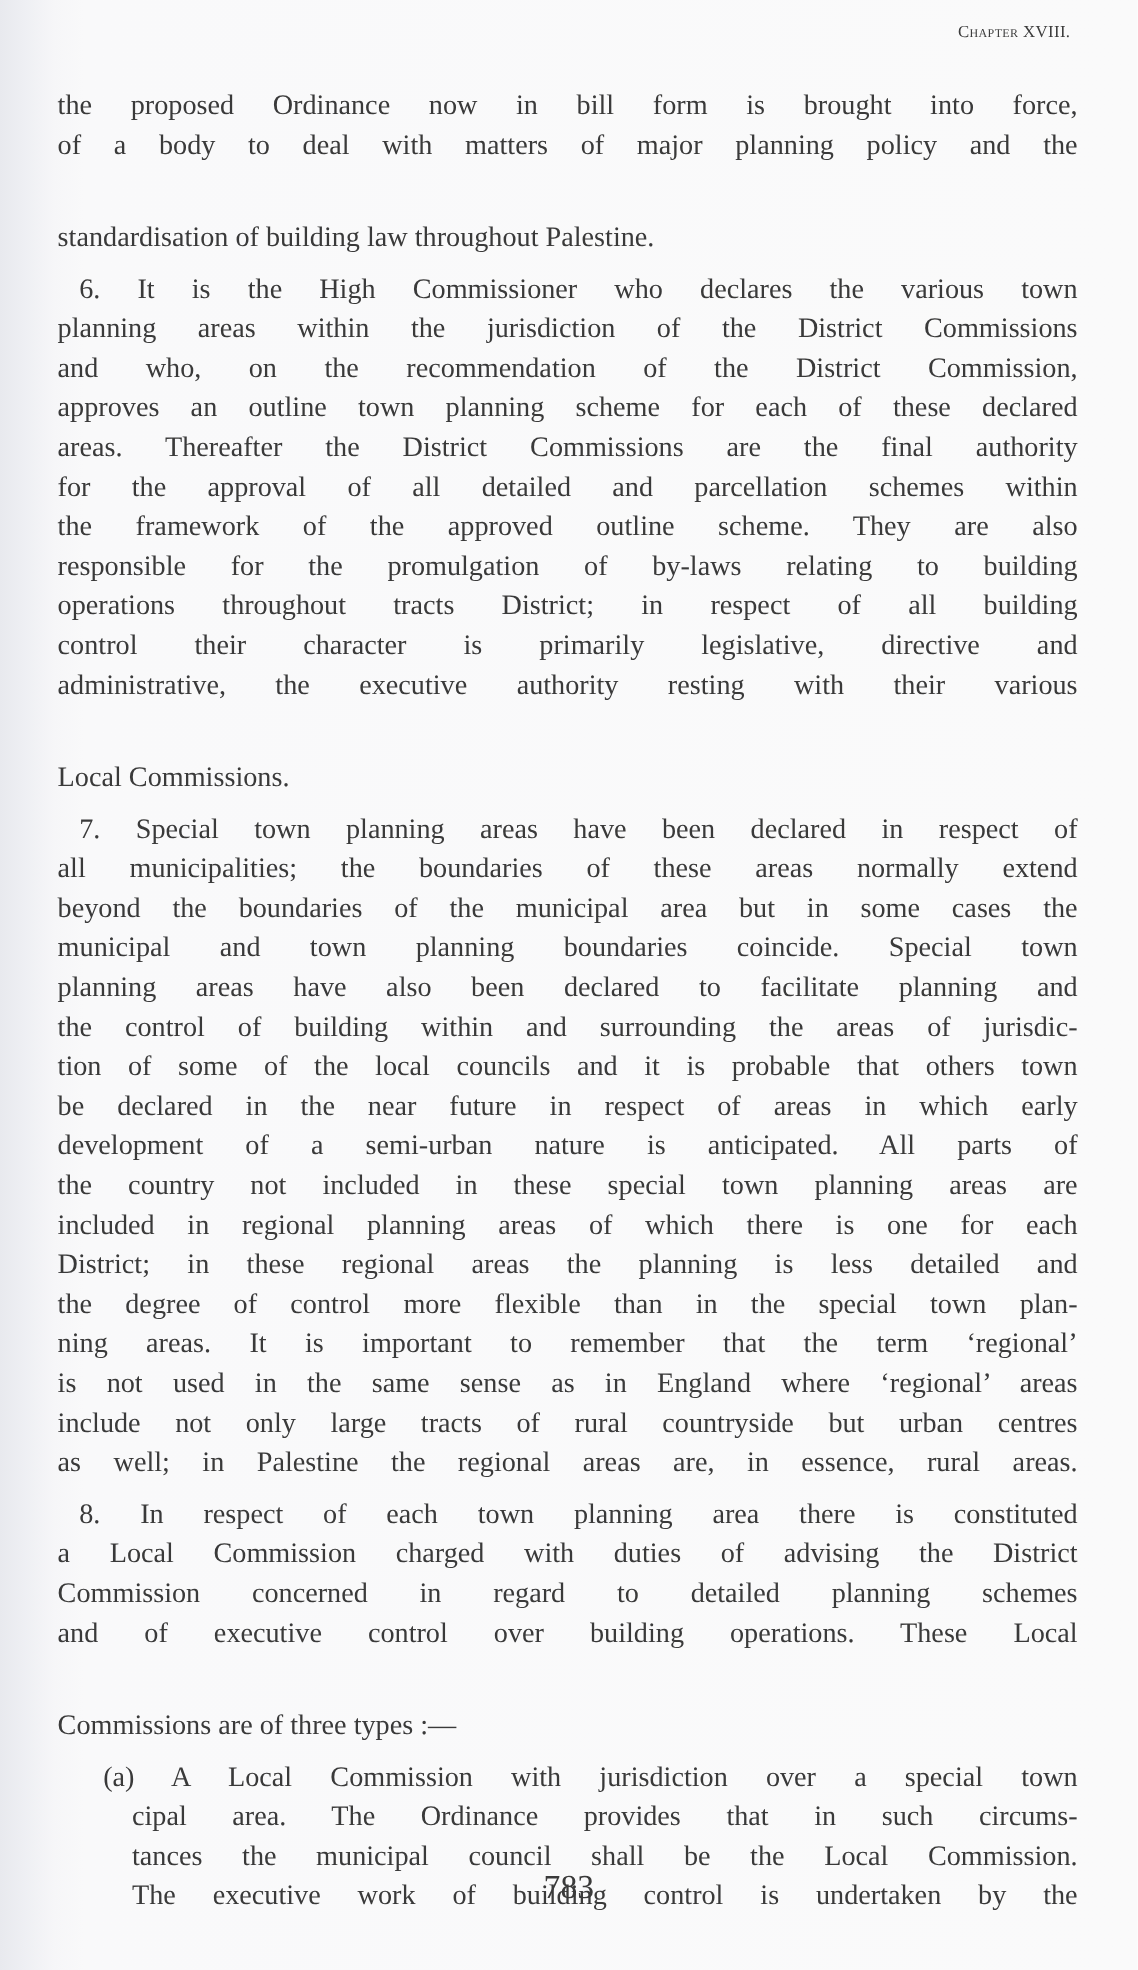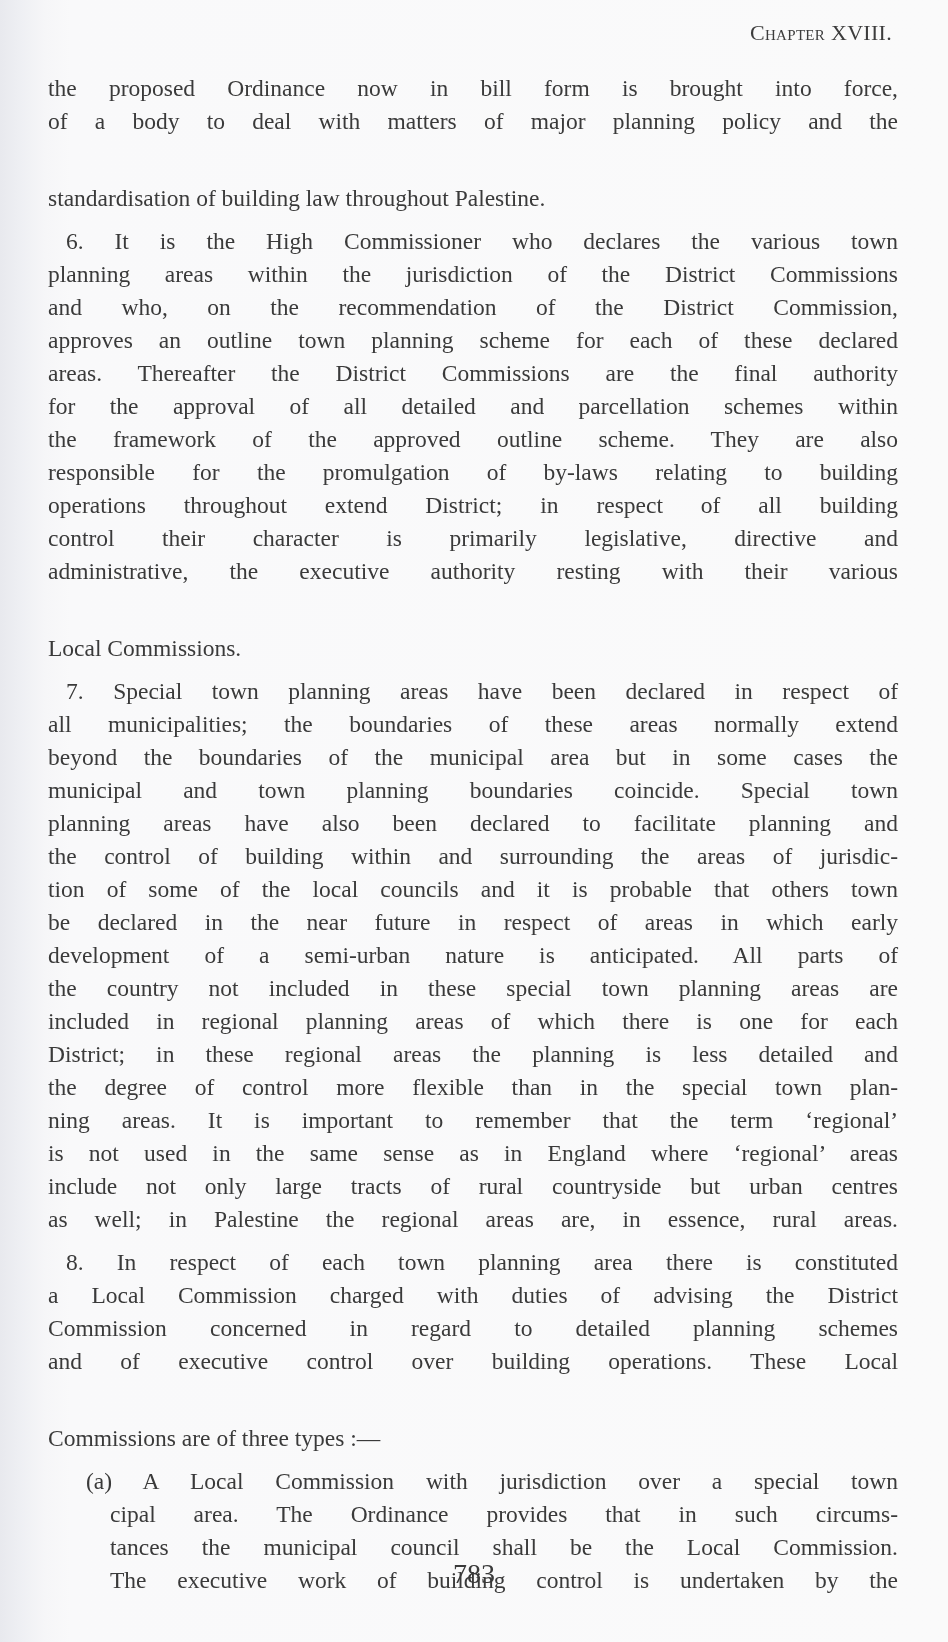--- a/index.html
+++ b/index.html
@@ -6,21 +6,21 @@
     body {
       width: 948px; height: 1642px; overflow: hidden;
       background: linear-gradient(to right, #e8e9ee 0px, #eeeff3 20px, #f6f6f8 45px, #f9f9fa 70px, #fafafa 100%);
       font-family: "DejaVu Serif", "Liberation Serif", serif;
       color: #3a3a3a;
       position: relative;
     }
     .page { position: absolute; left: 0; top: 0; width: 948px; height: 1642px; }
     .header {
       position: absolute; top: 20px; right: 56px;
-      font-size: 22px; letter-spacing: 0.3px; color: #3c3c3c;
+      font-size: 14px; letter-spacing: 0.3px; color: #3c3c3c;
       font-family: "Liberation Serif", serif;
     }
     .header .sc { font-variant: small-caps; }
     .body-text {
       position: absolute; left: 48px; top: 72px; width: 850px;
       font-family: "Liberation Serif", serif;
       font-size: 23.5px;
       line-height: 33px;
     }
     .line {
@@ -56,21 +56,21 @@
 
     <div>
       <span class="line" style="padding-left:18px">6. It is the High Commissioner who declares the various town</span>
       <span class="line">planning areas within the jurisdiction of the District Commissions</span>
       <span class="line">and who, on the recommendation of the District Commission,</span>
       <span class="line">approves an outline town planning scheme for each of these declared</span>
       <span class="line">areas.  Thereafter the District Commissions are the final authority</span>
       <span class="line">for the approval of all detailed and parcellation schemes within</span>
       <span class="line">the framework of the approved outline scheme.  They are also</span>
       <span class="line">responsible for the promulgation of by-laws relating to building</span>
-      <span class="line">operations throughout extend District;  in respect of all building</span>
+      <span class="line">operations throughout tracts District;  in respect of all building</span>
       <span class="line">control their character is primarily legislative, directive and</span>
       <span class="line">administrative, the executive authority resting with their various</span>
       <span class="line last">Local Commissions.</span>
     </div>
     <div class="para-gap"></div>
 
     <div>
       <span class="line" style="padding-left:18px">7. Special town planning areas have been declared in respect of</span>
       <span class="line">all municipalities; the boundaries of these areas normally extend</span>
       <span class="line">beyond the boundaries of the municipal area but in some cases the</span>

